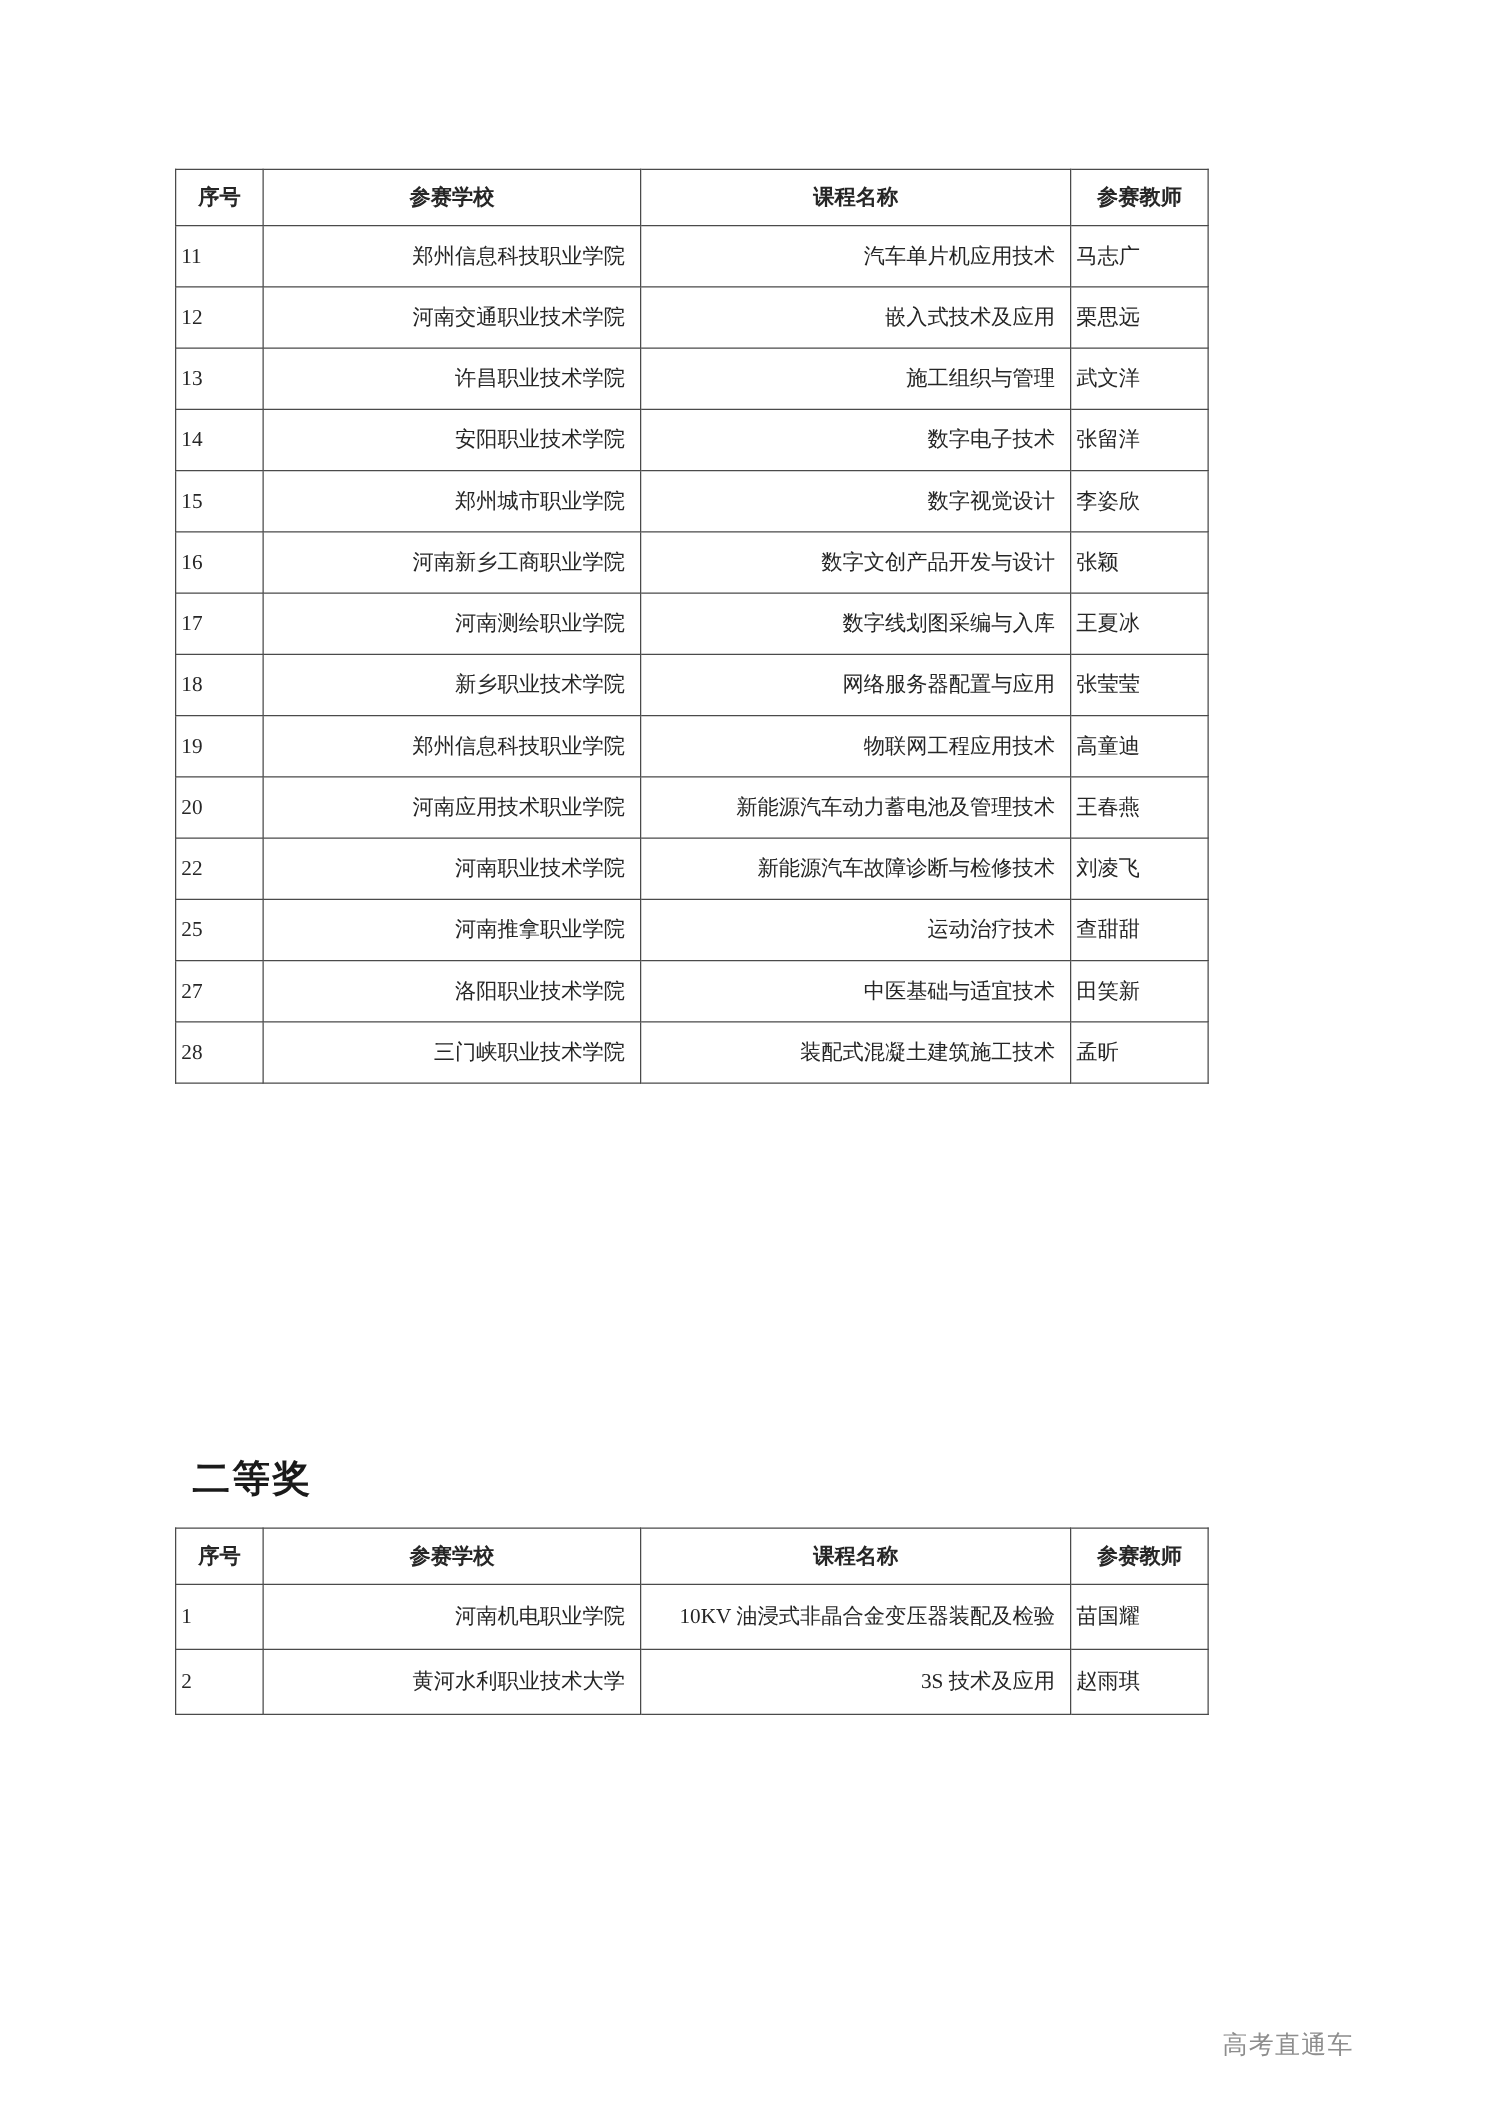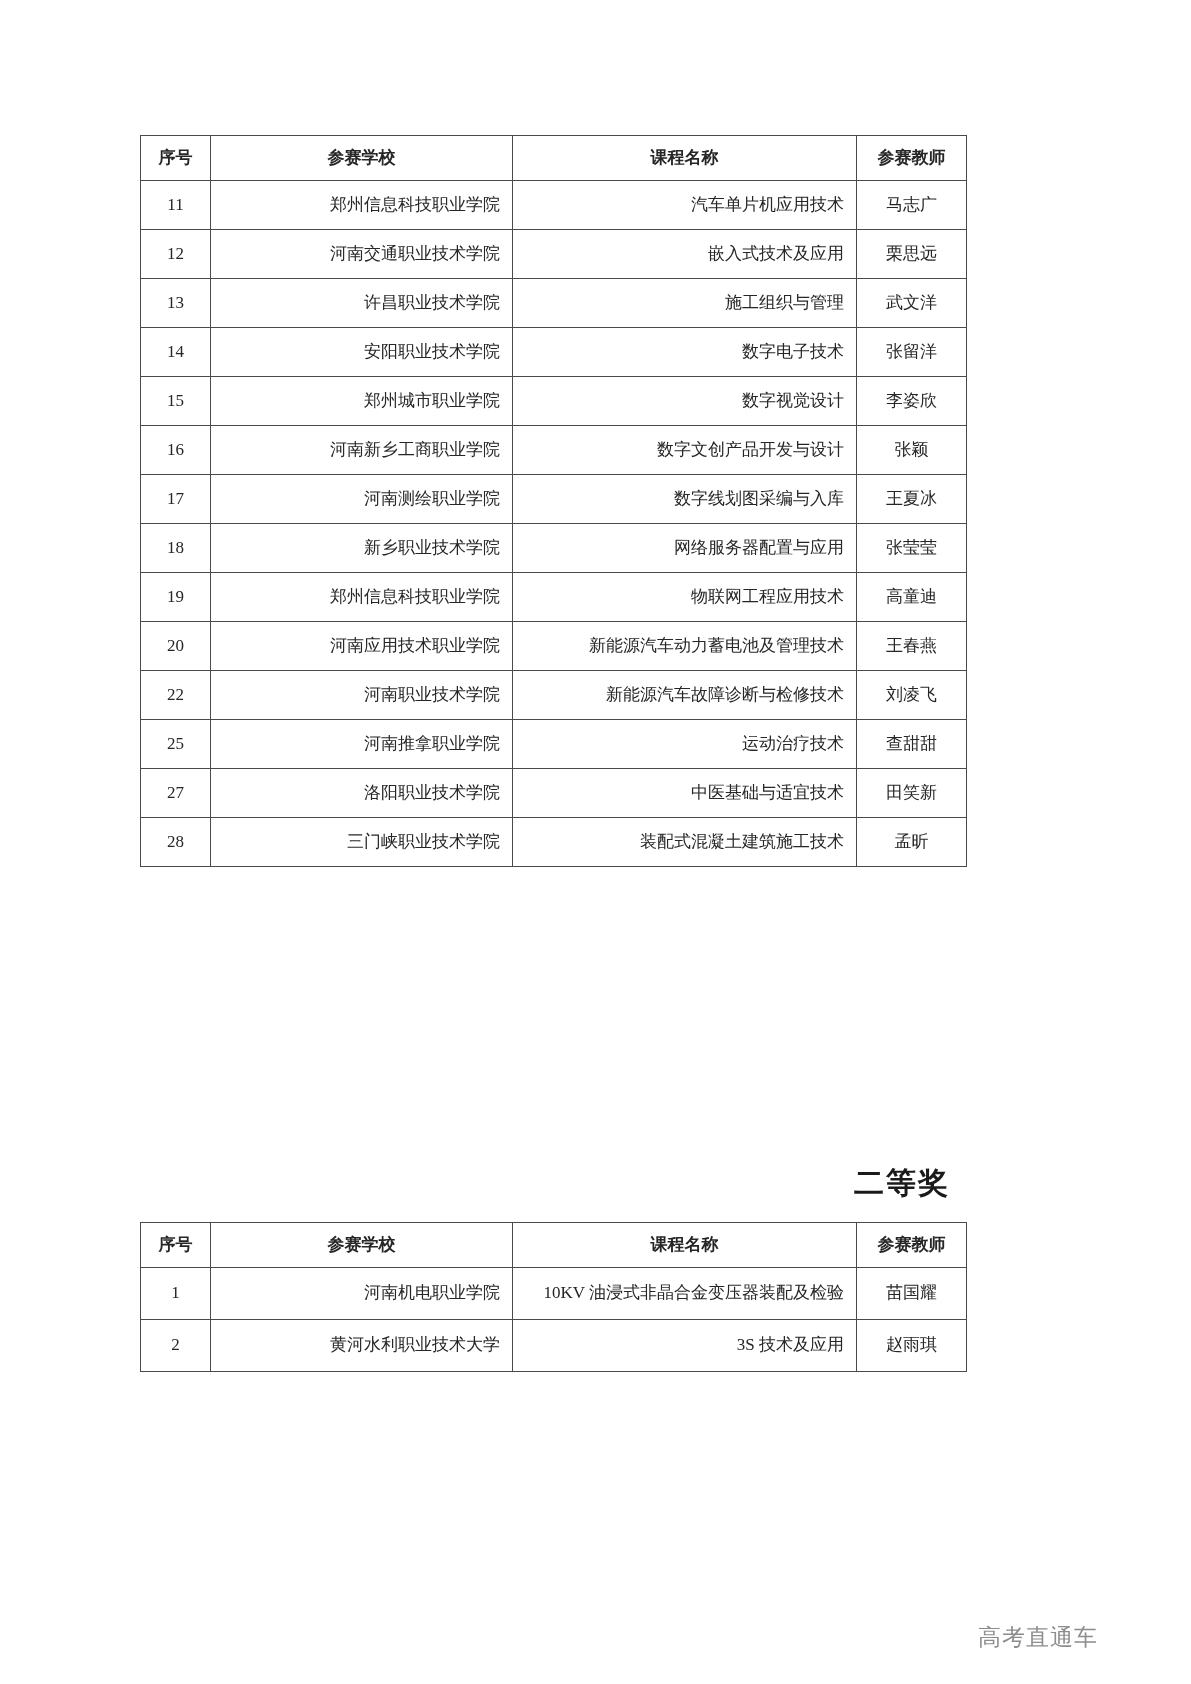--- a/index.html
+++ b/index.html
@@ -34,40 +34,40 @@
     font-weight: bold;
     text-align: center;
     padding: 0 4px;
   }
   .award-table td { height: 49px; padding: 6px 12px; }
   #table2 td { height: 52px; }
   .col-num   { width: 70px; }
   .col-school{ width: 302px; }
   .col-course{ width: 344px; }
   .col-teacher{ width: 110px; }
-  td.cell-num, td.cell-teacher { text-align: center; padding: 10px 4px; }
+  td.cell-num, td.cell-teacher { padding: 10px 4px; }
   td.cell-school, td.cell-course { text-align: right; }
   .section-title {
     position: absolute;
-    left: 124px;
+    left: 154px;
     top: 1163px;
     width: 826px;
-    text-align: right;
+    text-align: left;
     font-family: "Liberation Sans", sans-serif;
     font-weight: bold;
     font-size: 30px;
     color: #1a1a1a;
     letter-spacing: 2px;
   }
   .watermark {
     position: absolute;
     left: 978px;
     top: 1622px;
     font-family: "Liberation Sans", sans-serif;
-    font-size: 23px;
+    font-size: 20px;
     color: #8d8d8d;
     letter-spacing: 1px;
   }
 </style>
 </head>
 <body>
 
 <div class="page">
 
   <table id="table1" class="award-table">

